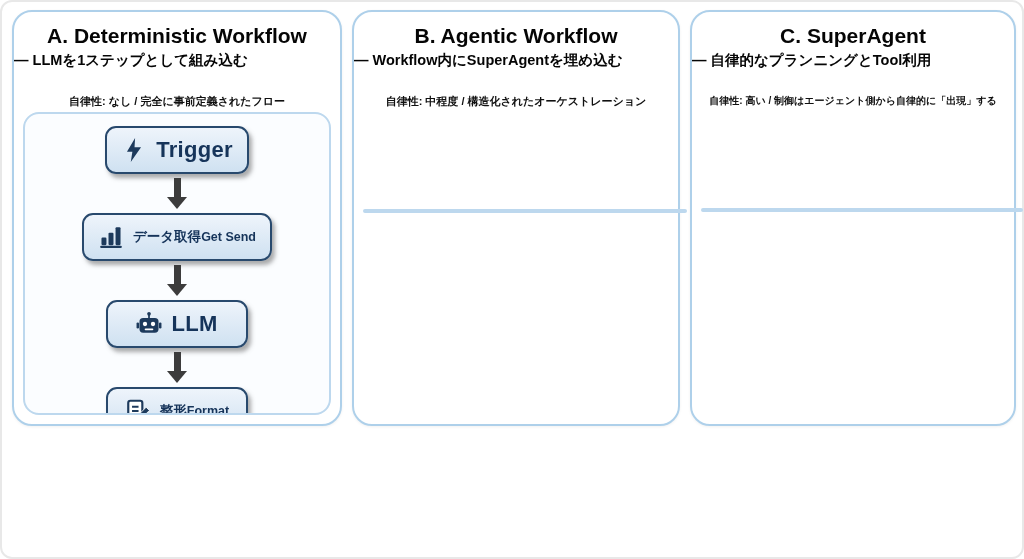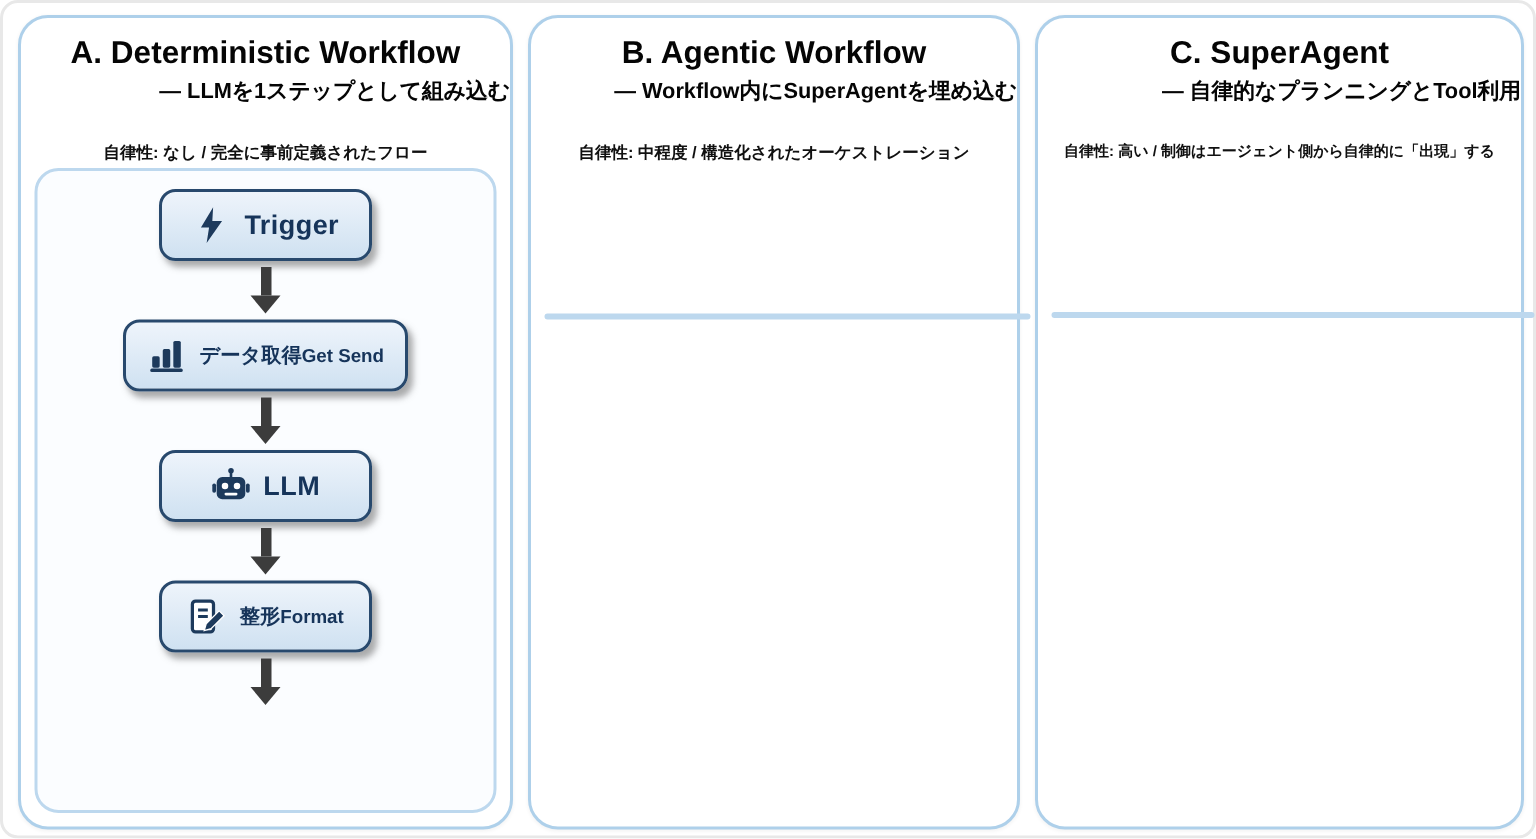--- a/index.html
+++ b/index.html
@@ -1,35 +1,35 @@
 <!DOCTYPE html>
 <html><head>
 <meta charset="utf-8">
 <style>
   *{box-sizing:border-box;margin:0;padding:0}
   html,body{width:1024px;height:559px}
   body{background:#fff;font-family:"Liberation Sans","DejaVu Sans",sans-serif;position:relative;overflow:hidden}
   .canvas{position:absolute;inset:0;background:#fff;border:2px solid #e8e8e8;border-radius:12px}
-  .panel{position:absolute;top:8px;height:543px;background:#fff;border:2px solid #aed0ea;border-radius:20px;box-shadow:0 1px 3px rgba(0,0,0,.06)}
+  .panel{position:absolute;top:8px;height:416px;background:#fff;border:2px solid #aed0ea;border-radius:20px;box-shadow:0 1px 3px rgba(0,0,0,.06)}
   #panel-a{left:10px;width:330px}
   #panel-b{left:350px;width:328px}
   #panel-c{left:688px;width:326px}
   .ptitle{text-align:center;font-size:21px;font-weight:800;color:#050505;margin-top:12px}
-  .psub{text-align:right;font-size:14.5px;font-weight:700;color:#050505;margin-top:3px;white-space:nowrap}
+  .psub{text-align:left;font-size:14.5px;font-weight:700;color:#050505;margin-top:3px;white-space:nowrap}
   .pnote{text-align:center;font-size:11px;font-weight:700;color:#101010;margin-top:24px;white-space:nowrap}
   #panel-c .pnote{font-size:10px}
   .flowbox{position:absolute;left:9px;right:9px;top:100px;bottom:9px;border:2px solid #bdd8ee;border-radius:16px;background:#fbfdff;overflow:hidden}
   .flow-a{display:flex;flex-direction:column;align-items:center;padding-top:11px}
   .node{display:flex;align-items:center;justify-content:center;gap:9px;
         background:linear-gradient(180deg,#eef4fb 0%,#cfe1f1 100%);
         border:2px solid #28496d;border-radius:11px;
         box-shadow:3px 4px 4px rgba(90,90,90,.5);
         color:#16345a;font-weight:700}
   .flow-a .node{min-width:142px;padding:9px 14px;margin:1px 0}
-  .l-lg{font-size:18px;letter-spacing:.3px}
+  .l-lg{font-size:22px;letter-spacing:.3px}
   .lab{display:flex;align-items:center;line-height:1.18}
   .jp{font-size:13.5px}.en{font-size:12.5px}
   .varrow{display:flex;flex-direction:column;align-items:center;margin:3px 0}
   .varrow .sh{width:7px;height:19px;background:#3c3c3c}
   .varrow .hd{width:0;height:0;border-left:10px solid transparent;border-right:10px solid transparent;border-top:12px solid #3c3c3c}
   .flow-b,.flow-c{position:relative}
   .overlay{position:absolute;inset:0;width:100%;height:100%;z-index:1}
   .ic{display:block;flex:none}.ic26{width:26px;height:26px}
 </style>
 </head>

